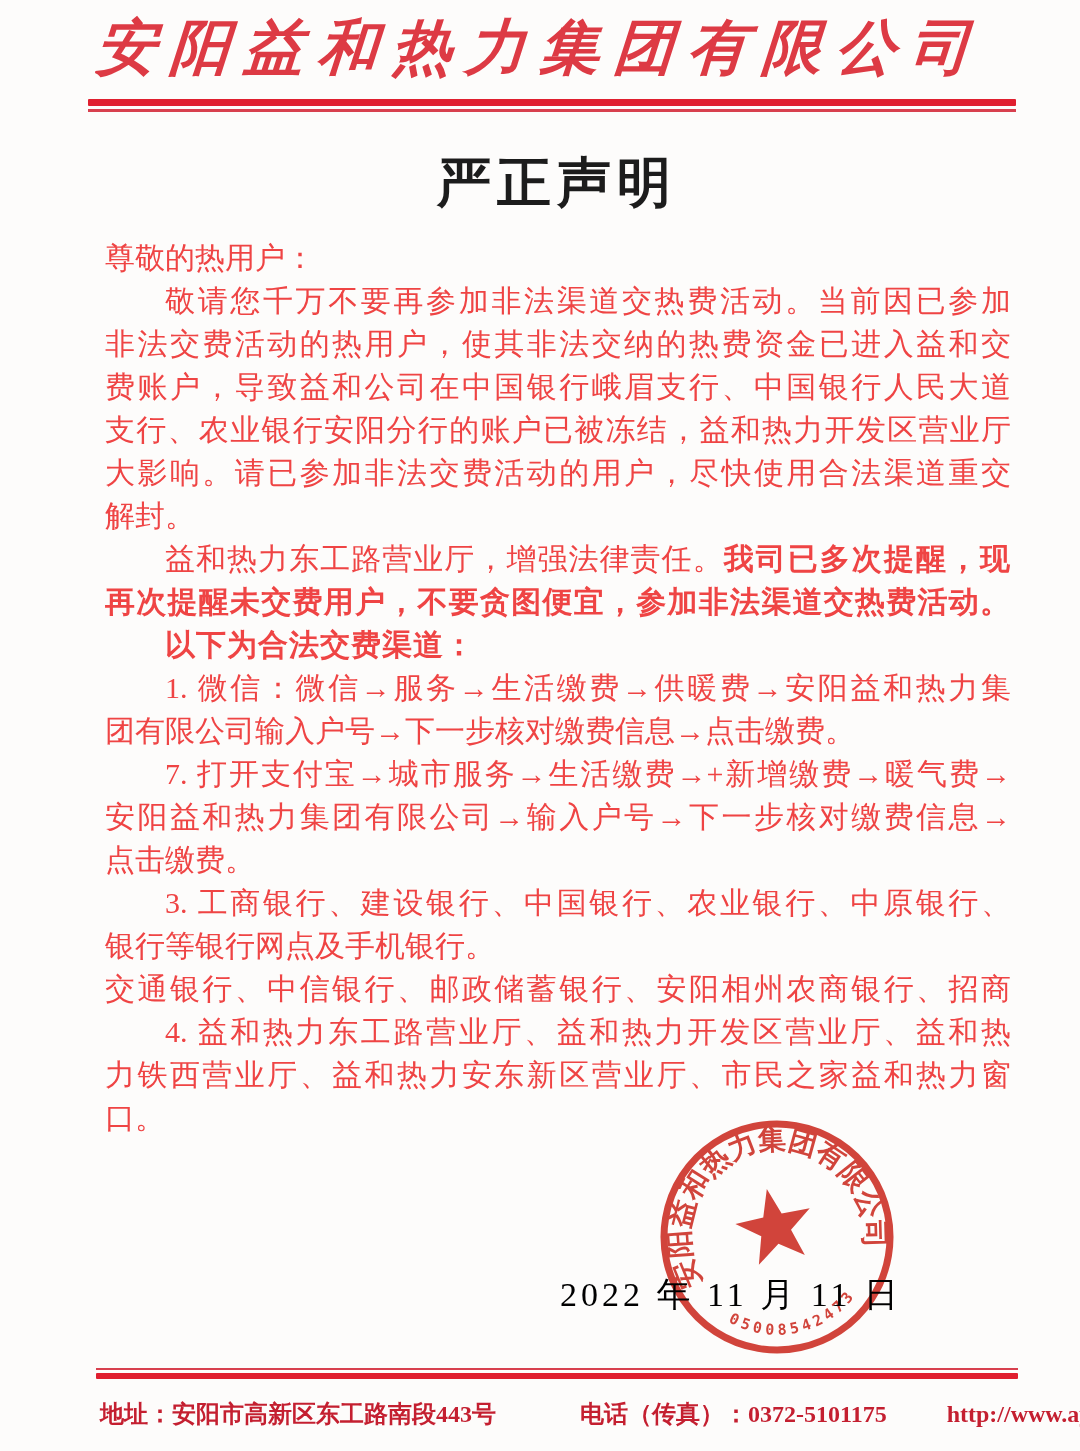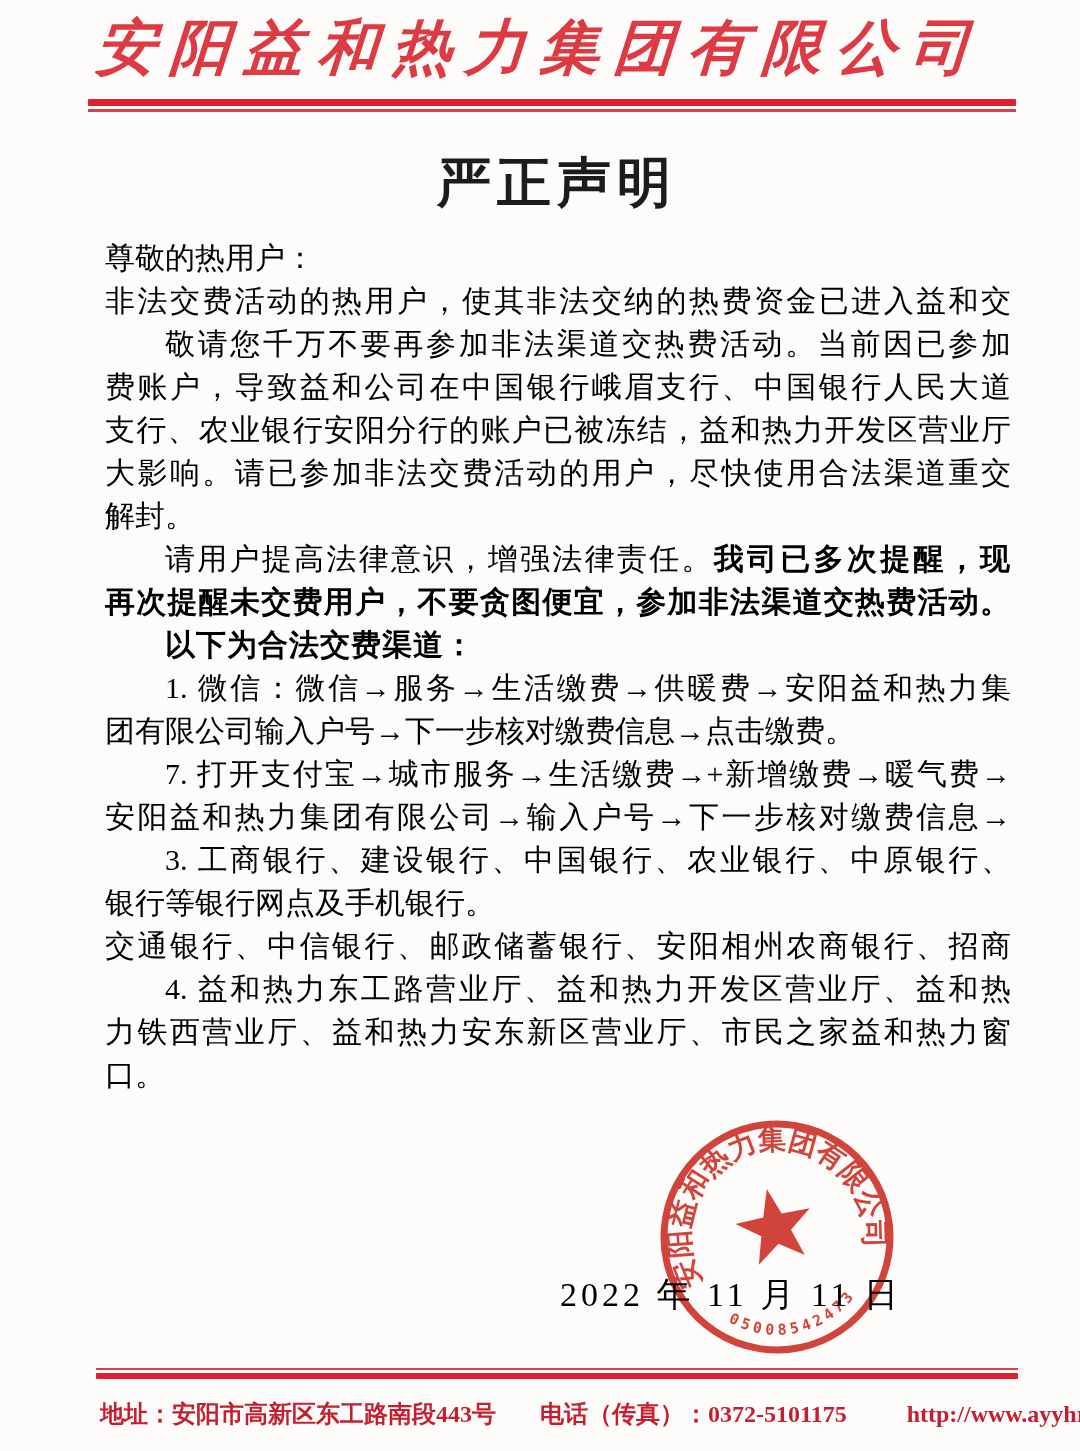--- a/index.html
+++ b/index.html
@@ -28,21 +28,21 @@
   
   .doc-title{
     position:absolute;top:130px;left:0;width:100%;margin:17px;
     text-align:center;
     font-size:54px;font-weight:700;color:#1c1c1c;
     letter-spacing:6px;
   }
   
   .body-block{
     position:absolute;top:236px;left:105px;width:906px;
-    font-size:30px;line-height:43px;color:#000000;
+    font-size:30px;line-height:43px;color:#ef4444;
   }
   .body-block .line{white-space:nowrap;}
   .body-block .line.fill{text-align:justify;text-align-last:justify;white-space:normal;}
   .body-block .line.indent{text-indent:60px;}
   .body-block .bold{
     font-weight:700;
     font-family:"Liberation Sans","DejaVu Sans",sans-serif;
     letter-spacing:1px;
   }
   
@@ -61,52 +61,53 @@
   .rule-bottom{position:absolute;left:96px;top:1368px;width:922px;}
   .rule-bottom .thin{height:2px;background:#d8404e;}
   .rule-bottom .thick{height:6px;background:#e01f2f;margin-top:3px;border-radius:1px;}
   .footer{
     position:absolute;left:100px;top:1398px;width:920px;
     display:flex;align-items:baseline;
     font-size:24px;font-weight:700;color:#c41f30;
     white-space:nowrap;
     gap:28px;
   }
-  .footer .f-phone{margin-left:16px;}
+  .footer .f-phone{margin-left:56px;}
   .footer .f-site{margin-left:32px;font-family:"Liberation Serif","DejaVu Serif",serif;}
 </style>
 </head>
 <body>
 
 <div class="paper">
 
   <div class="letterhead">安阳益和热力集团有限公司</div>
 
   <div class="rule-top">
     <div class="thick"></div>
     <div class="thin"></div>
   </div>
 
   <h1 class="doc-title">严正声明</h1>
 
   <div class="body-block">
       <div class="line"><span>尊敬的热用户：</span></div>
+      <div class="line fill indent"><span>敬请您千万不要再参加非法渠道交热费活动。当前因已参加</span></div>
       <div class="line fill"><span>非法交费活动的热用户，使其非法交纳的热费资金已进入益和交</span></div>
-      <div class="line fill indent"><span>敬请您千万不要再参加非法渠道交热费活动。当前因已参加</span></div>
       <div class="line fill"><span>费账户，导致益和公司在中国银行峨眉支行、中国银行人民大道</span></div>
       <div class="line fill"><span>支行、农业银行安阳分行的账户已被冻结，益和热力开发区营业厅</span></div>
       <div class="line fill"><span>大影响。请已参加非法交费活动的用户，尽快使用合法渠道重交</span></div>
       <div class="line"><span>解封。</span></div>
-      <div class="line fill indent"><span>请用户提高法律意识，增强法律责任。</span><span class="bold">我司已多次提醒，现</span></div>
+      <div class="line fill indent"><span>益和热力东工路营业厅，增强法律责任。</span><span class="bold">我司已多次提醒，现</span></div>
       <div class="line fill"><span class="bold">再次提醒未交费用户，不要贪图便宜，参加非法渠道交热费活动。</span></div>
       <div class="line indent"><span class="bold">以下为合法交费渠道：</span></div>
       <div class="line fill indent"><span>1. 微信：微信→服务→生活缴费→供暖费→安阳益和热力集</span></div>
       <div class="line"><span>团有限公司输入户号→下一步核对缴费信息→点击缴费。</span></div>
       <div class="line fill indent"><span>7. 打开支付宝→城市服务→生活缴费→+新增缴费→暖气费→</span></div>
       <div class="line fill"><span>安阳益和热力集团有限公司→输入户号→下一步核对缴费信息→</span></div>
+      <div class="line"><span>点击缴费。</span></div>
       <div class="line fill indent"><span>3. 工商银行、建设银行、中国银行、农业银行、中原银行、</span></div>
       <div class="line"><span>银行等银行网点及手机银行。</span></div>
       <div class="line fill"><span>交通银行、中信银行、邮政储蓄银行、安阳相州农商银行、招商</span></div>
       <div class="line fill indent"><span>4. 益和热力东工路营业厅、益和热力开发区营业厅、益和热</span></div>
       <div class="line fill"><span>力铁西营业厅、益和热力安东新区营业厅、市民之家益和热力窗</span></div>
       <div class="line"><span>口。</span></div>
     </div>
 
   <div class="date-line">2022 年 11 月 11 日</div>
 

